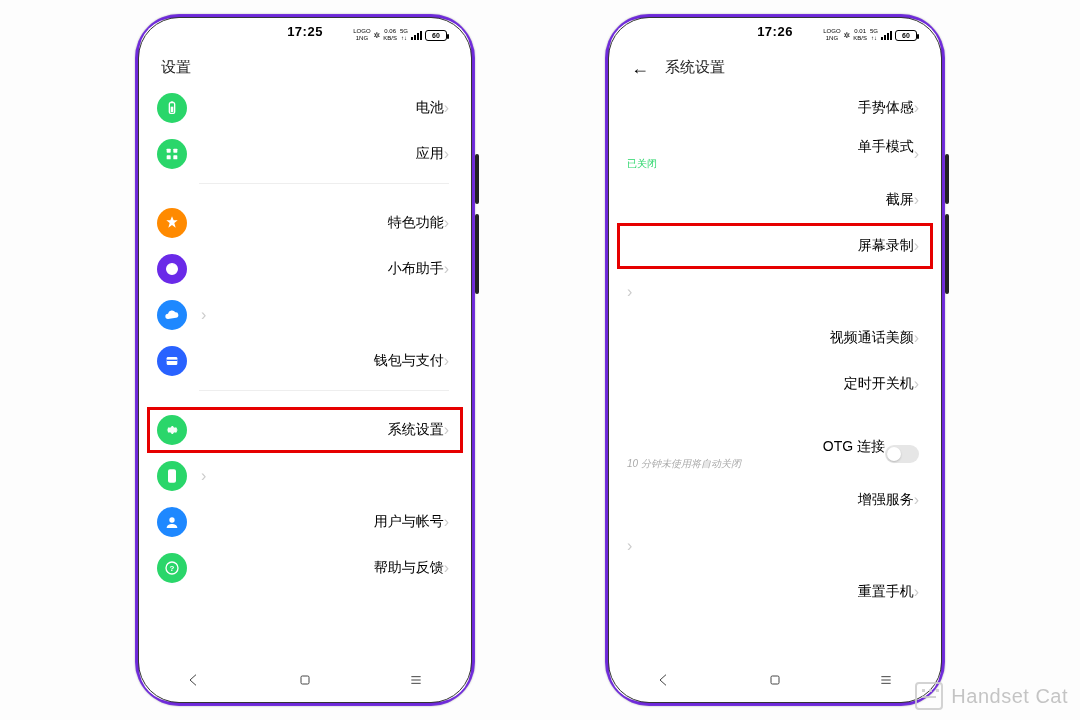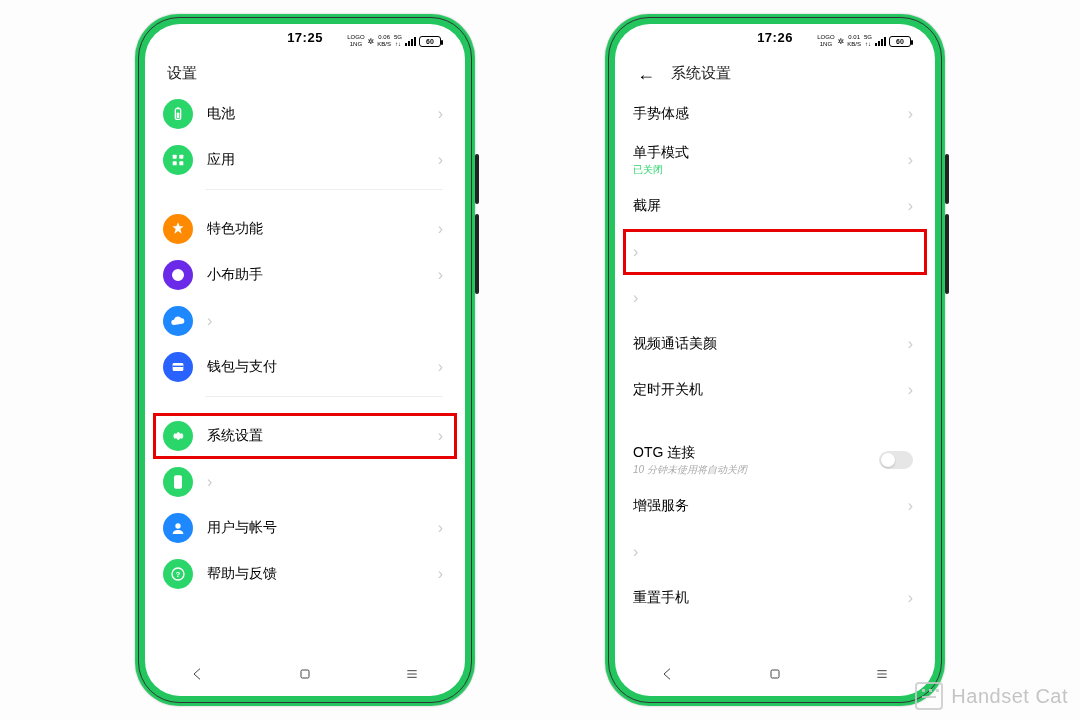--- a/index.html
+++ b/index.html
@@ -12,23 +12,23 @@
     justify-content: center;
     align-items: center;
     gap: 130px;
     position: relative;
   }
 
   
   .phone {
     width: 340px;
     height: 692px;
-    background: #22c55e;
+    background: #6d28d9;
     border-radius: 44px;
-    padding: 10px;
+    padding: 4px;
     position: relative;
     box-shadow: 0 0 2px rgba(0,0,0,0.3), inset 0 0 2px rgba(255,255,255,0.2);
   }
   .phone::after{
     content:"";
     position:absolute;
     inset:3px;
     border-radius:41px;
     border:1px solid #333;
     pointer-events:none;
@@ -124,21 +124,21 @@
     width:30px; height:30px; border-radius:50%;
     display:flex; align-items:center; justify-content:center;
     flex-shrink:0;
     margin-right:14px;
   }
   .row-icon svg{ width:16px; height:16px; fill:#fff; }
   .row-text{
     flex:1;
     display:flex; flex-direction:column; justify-content:center;
   }
-  .row-label{ font-size:14px; color:#000; }
+  .row-label{ font-size:14px; color:#000;text-align:right; }
   .row-sub{ font-size:10px; color:#2ad66a; margin-top:1px;}
   .row-sub.grey{ color:#aaa;font-style:italic; }
   .chevron{
     color:#ccc; font-size:16px;
   }
 
   .highlight-box{
     position:absolute;
     border:3px solid #e60000;
     pointer-events:none;
@@ -405,20 +405,23 @@
           </div>
           <span class="chevron">›</span>
         </div>
         <div class="row">
           <div class="row-text">
             <div class="row-label">截屏</div>
           </div>
           <span class="chevron">›</span>
         </div>
         <div class="row">
+          <div class="row-text">
+            <div class="row-label">屏幕录制</div>
+          </div>
           <span class="chevron">›</span>
           <div class="highlight-box" style="inset: 0px -6px;"></div>
         </div>
         <div class="row">
           <span class="chevron">›</span>
         </div>
         <div class="row">
           <div class="row-text">
             <div class="row-label">视频通话美颜</div>
           </div>

